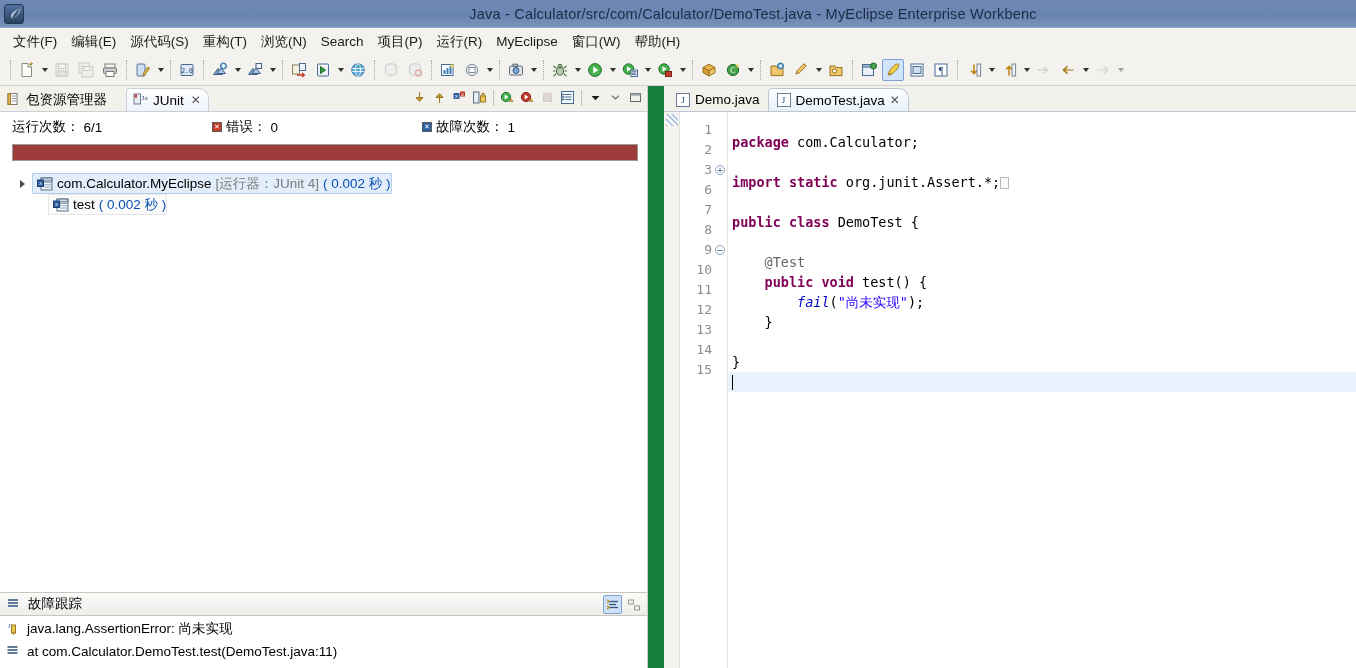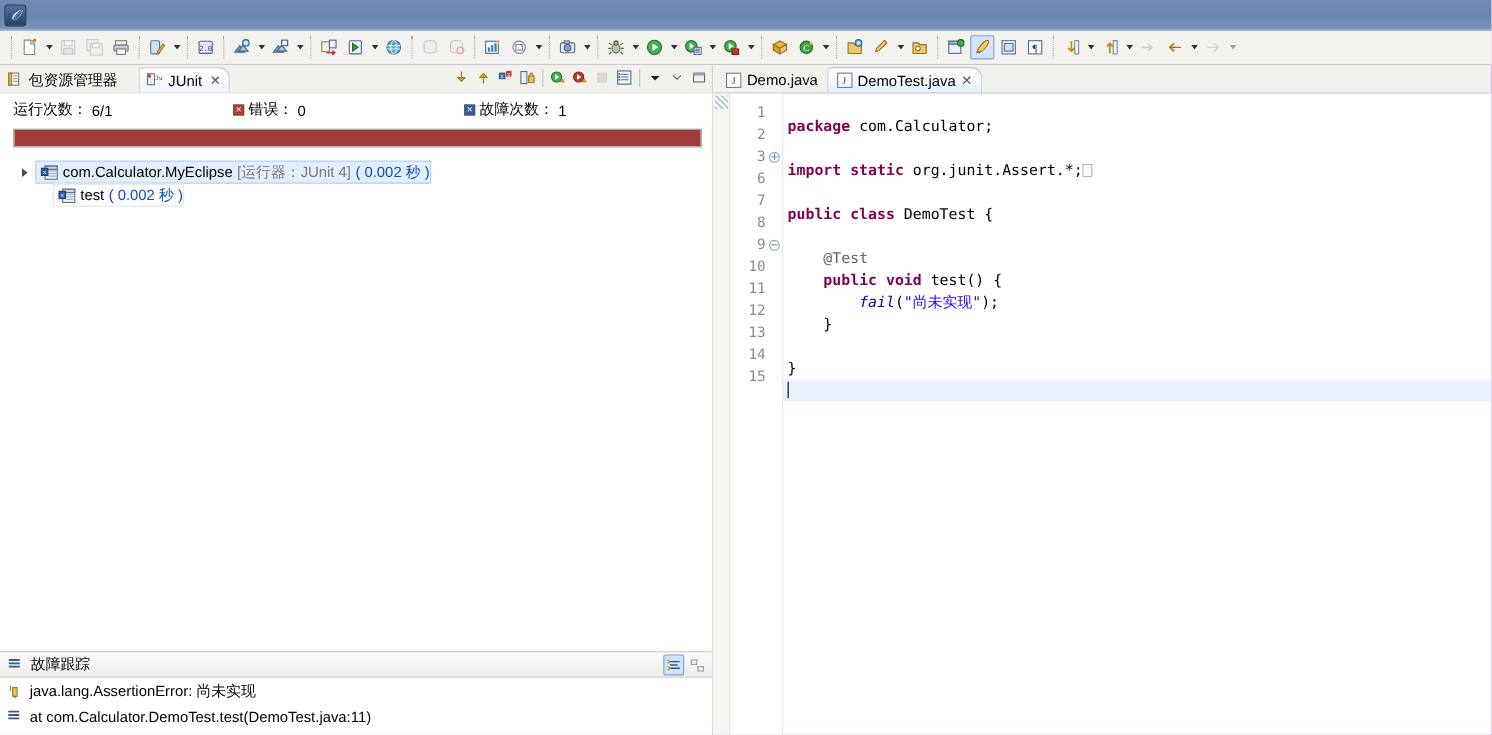--- a/index.html
+++ b/index.html
@@ -108,21 +108,22 @@
 
   
   .ic { width: 16px; height: 16px; position: relative; display: block; }
   .ic svg { display: block; }
 
   
   .main {
     flex: 1 1 auto;
     display: flex;
     min-height: 0;
-    background: #6d28d9;
+    background: #15803d;
+    gap: 16px;
   }
 
   
   .leftpane {
     width: 648px;
     flex: none;
     display: flex; flex-direction: column;
     min-height: 0;
     background: #f2f1ec;
     border-right: 1px solid #cfcdc6;
@@ -423,22 +424,36 @@
     vertical-align: -3px;
   }
 </style>
 </head>
 <body>
 
 <div id="app">
 
   <div class="titlebar">
     <div class="app-icon">𝒪</div>
+    <div class="title-text">Java  -  Calculator/src/com/Calculator/DemoTest.java  -  MyEclipse Enterprise Workbenc</div>
   </div>
 
+  <div class="menubar" id="menubar">
+      <div class="mi">文件(F)</div>
+      <div class="mi">编辑(E)</div>
+      <div class="mi">源代码(S)</div>
+      <div class="mi">重构(T)</div>
+      <div class="mi">浏览(N)</div>
+      <div class="mi">Search</div>
+      <div class="mi">项目(P)</div>
+      <div class="mi">运行(R)</div>
+      <div class="mi">MyEclipse</div>
+      <div class="mi">窗口(W)</div>
+      <div class="mi">帮助(H)</div>
+    </div>
 
   <div class="toolbar" id="toolbar">
       <div class="tb-sep"></div>
       <div class="tb-btn">
         <svg width="16" height="16" viewBox="0 0 16 16" style="opacity:1">
           <path d="M3 1.5h6l3.5 3.5v9.5H3z" fill="#fdfdf8" stroke="#8b8b7d"></path>
           <path d="M9 1.5v3.5h3.5" fill="#e9e9dd" stroke="#8b8b7d"></path>
           <path d="M11 2l1.5-1.5 1 1L12 3z" fill="#e8c04a" stroke="#a07f1c"></path>
         </svg>
       </div>

